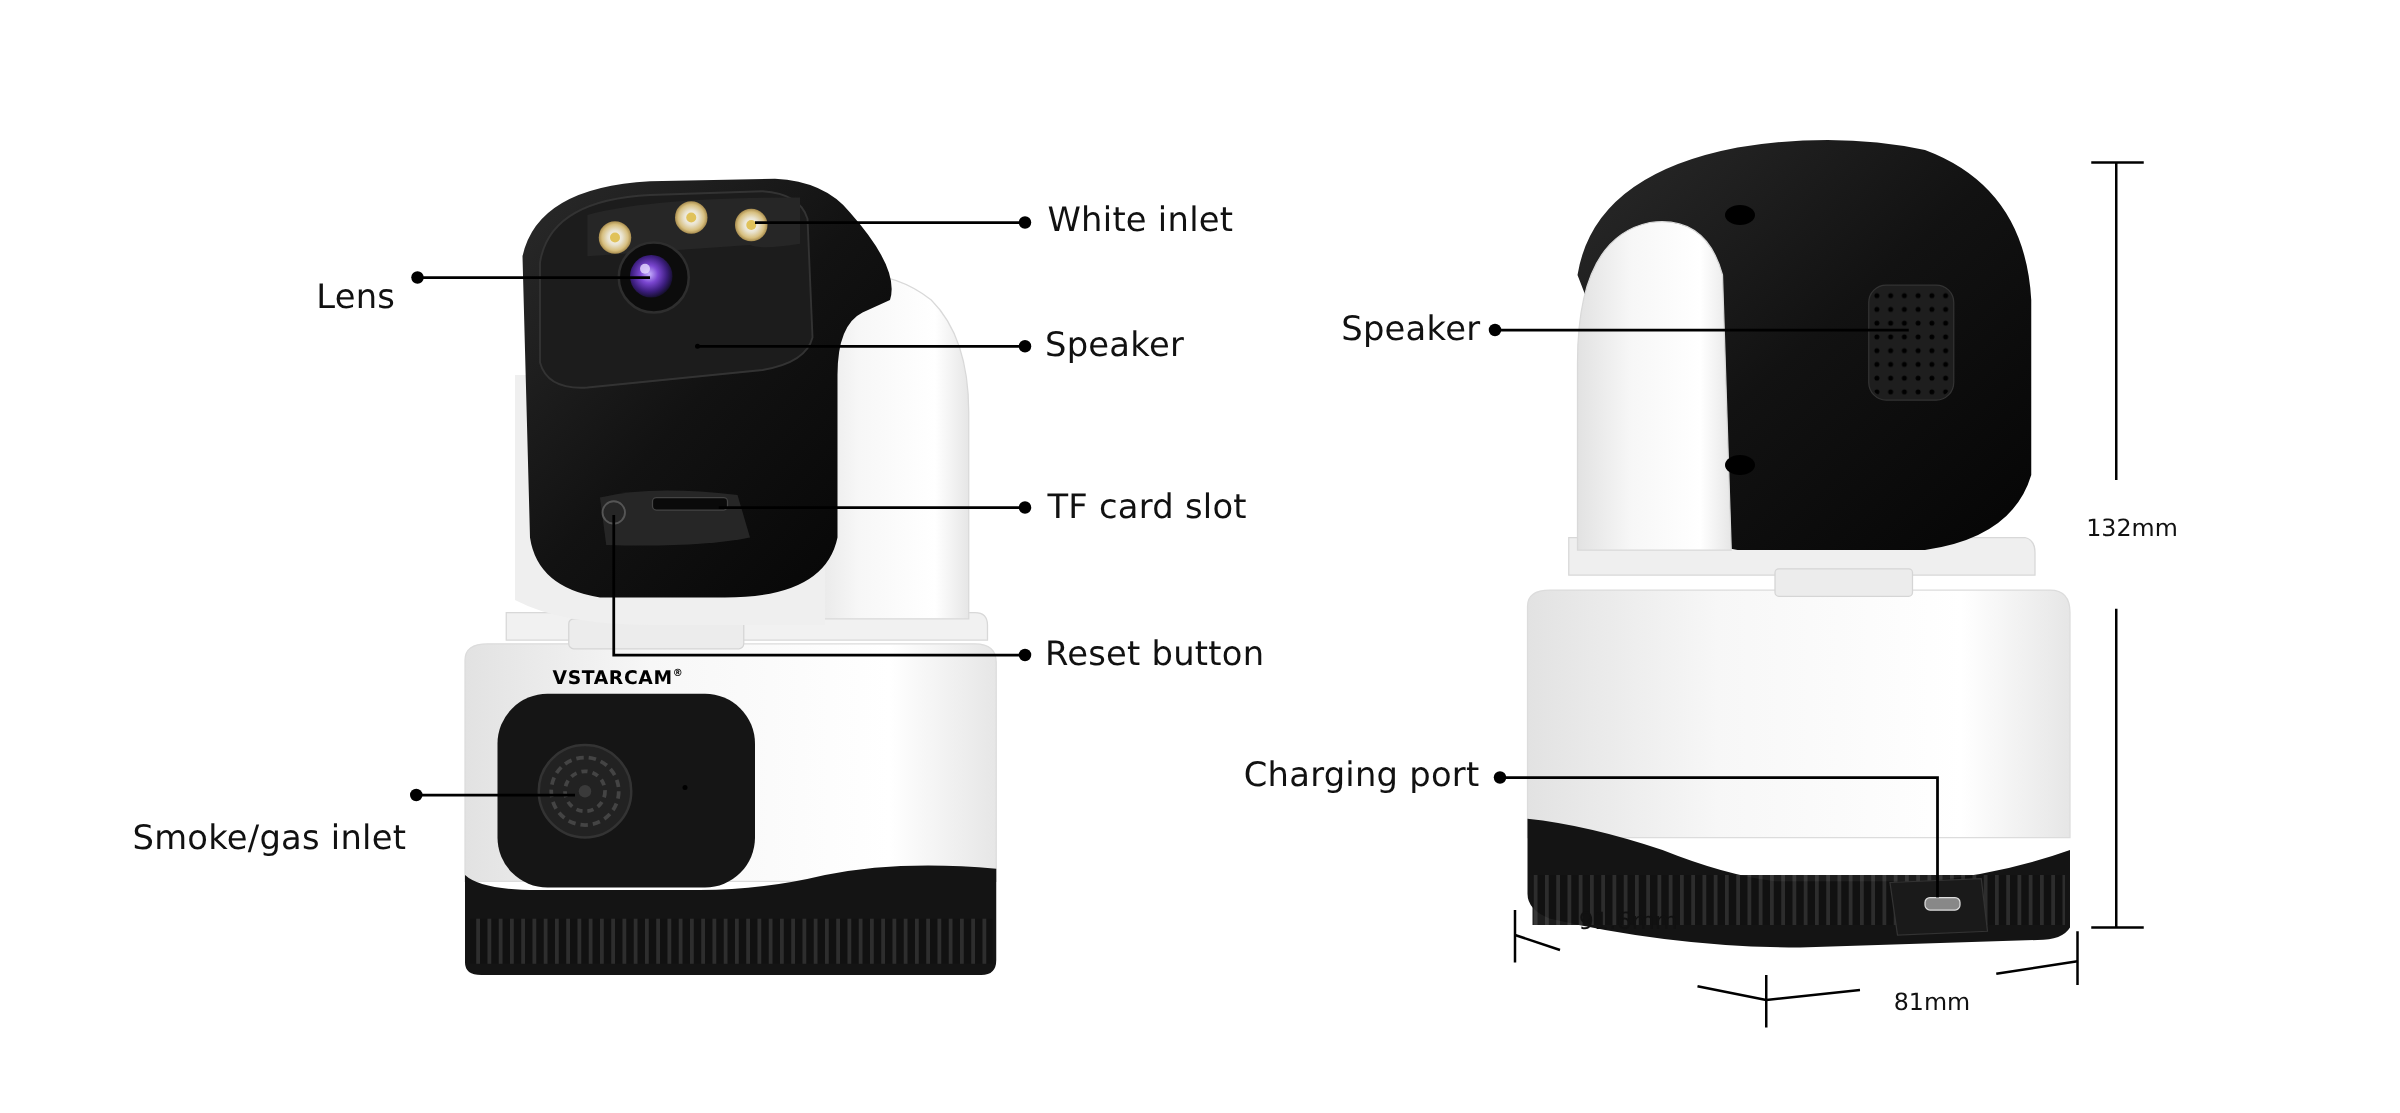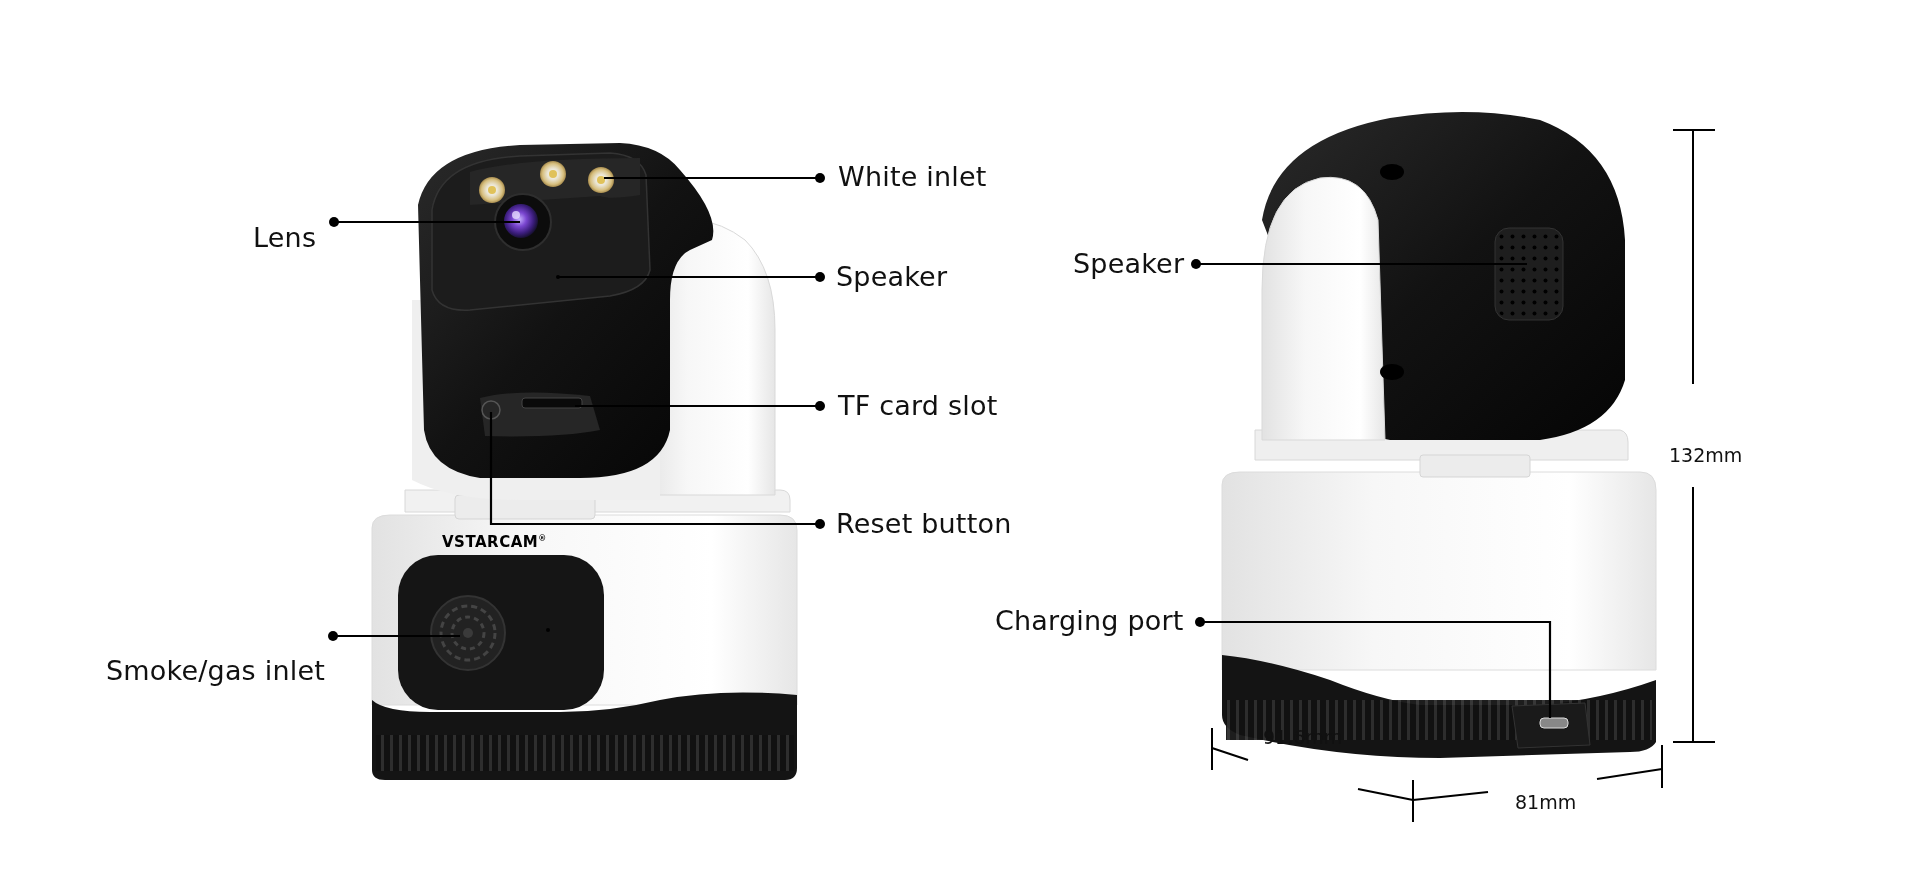--- a/index.html
+++ b/index.html
@@ -174,16 +174,16 @@
   <div class="label" style="left:253px; top:207px;margin-top:16px;">Lens</div>
   <div class="label" style="left:838px; top:162px;">White inlet</div>
   <div class="label" style="left:836px; top:262px;">Speaker</div>
   <div class="label" style="left:838px; top:391px;">TF card slot</div>
   <div class="label" style="left:836px; top:509px;">Reset button</div>
   <div class="label" style="left:106px; top:620px;margin-top:36px;">Smoke/gas inlet</div>
 
   <div class="label" style="left:1073px; top:249px;">Speaker</div>
   <div class="label" style="left:995px; top:606px;">Charging port</div>
 
-  <div class="dim" style="left:1669px; top:444px;">132mm</div>
+  <div class="dim" style="left:1669px; top:412px;">132mm</div>
   <div class="dim" style="left:1263px; top:726px;">91.6mm</div>
   <div class="dim" style="left:1515px; top:775px;margin-top:16px;">81mm</div>
 </div>
 
 </body></html>

